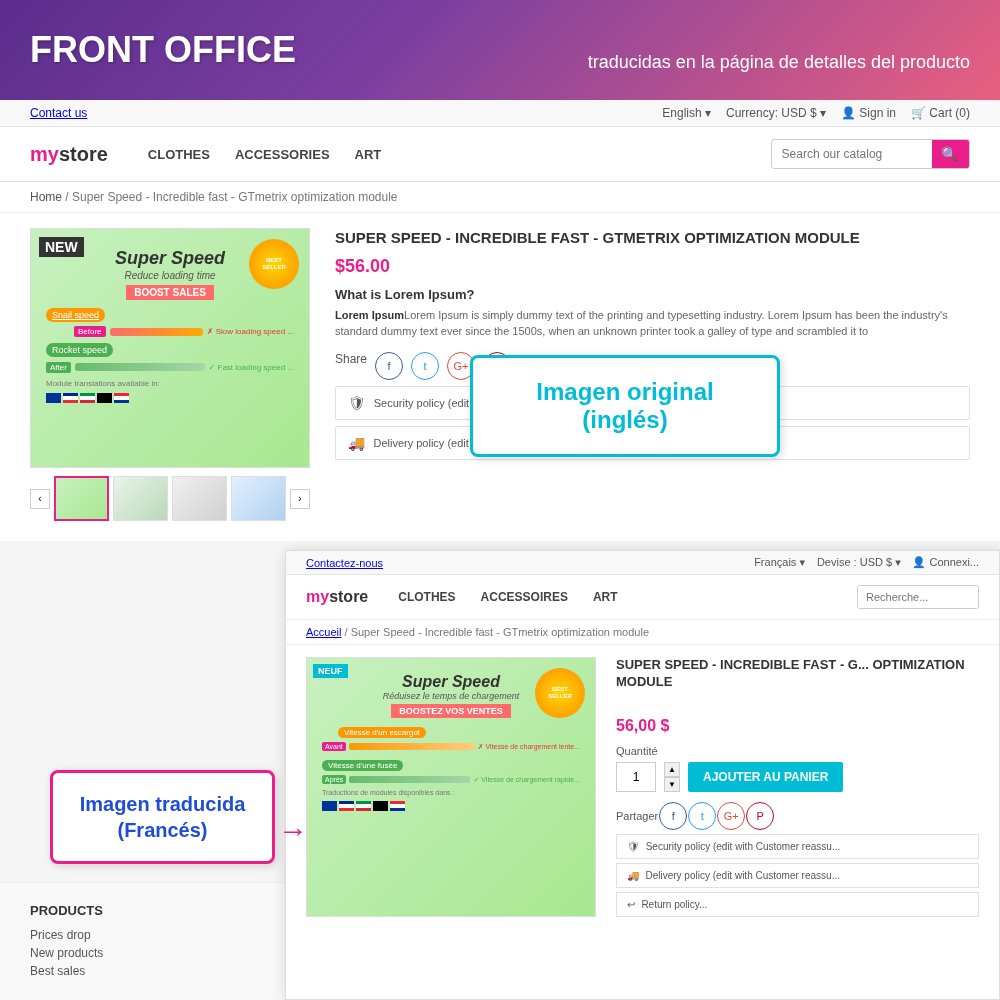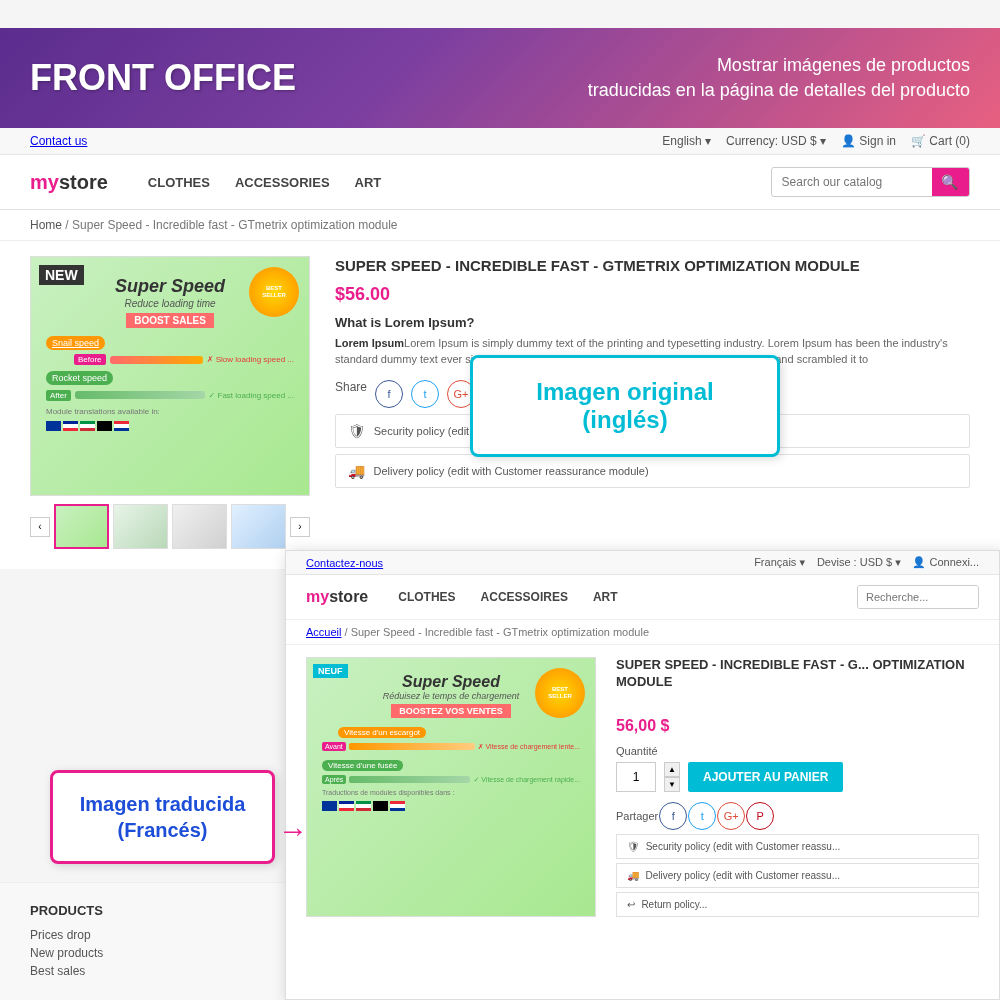--- a/index.html
+++ b/index.html
@@ -5,21 +5,20 @@
     * { margin: 0; padding: 0; box-sizing: border-box; }
     body { font-family: Arial, sans-serif; background: #f5f5f5; width: 1000px; height: 1000px; overflow: hidden; position: relative; }
 
     
     .banner {
       background: linear-gradient(135deg, #5b2d8e 0%, #7b3fa0 40%, #e86080 100%);
       height: 100px;
       display: flex;
       align-items: center;
       padding: 0 30px;
-      margin-top: 28px;
     }
     .banner-left {
       color: white;
       font-size: 36px;
       font-weight: bold;
       flex: 0 0 auto;
       text-shadow: 1px 1px 3px rgba(0,0,0,0.3);
     }
     .banner-right {
       color: white;
@@ -551,21 +550,21 @@
       border-radius: 3px;
       margin: 2px 0;
     }
   </style>
 </head>
 <body>
 
 <div class="banner">
   <div class="banner-left">FRONT OFFICE</div>
   <div class="banner-right">
-    <span>Mostrar imágenes de productos</span><br>
+    <br>
     <span>traducidas en la página de detalles del producto</span>
   </div>
 </div>
 
 <div class="store-top">
 
   <div class="top-bar">
     <a href="#">Contact us</a>
     <div class="top-bar-right">
       <span>

